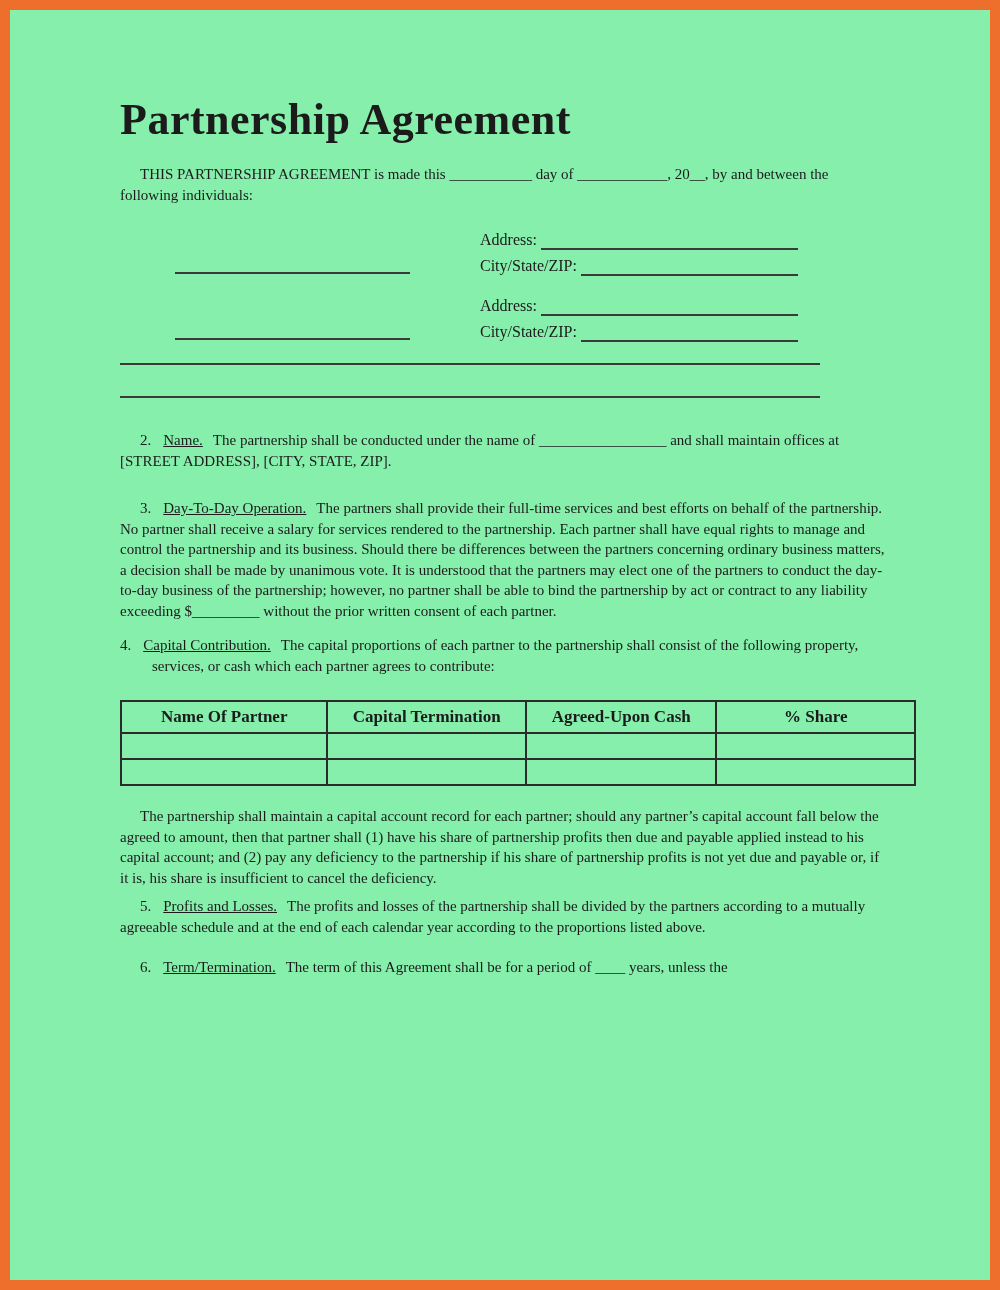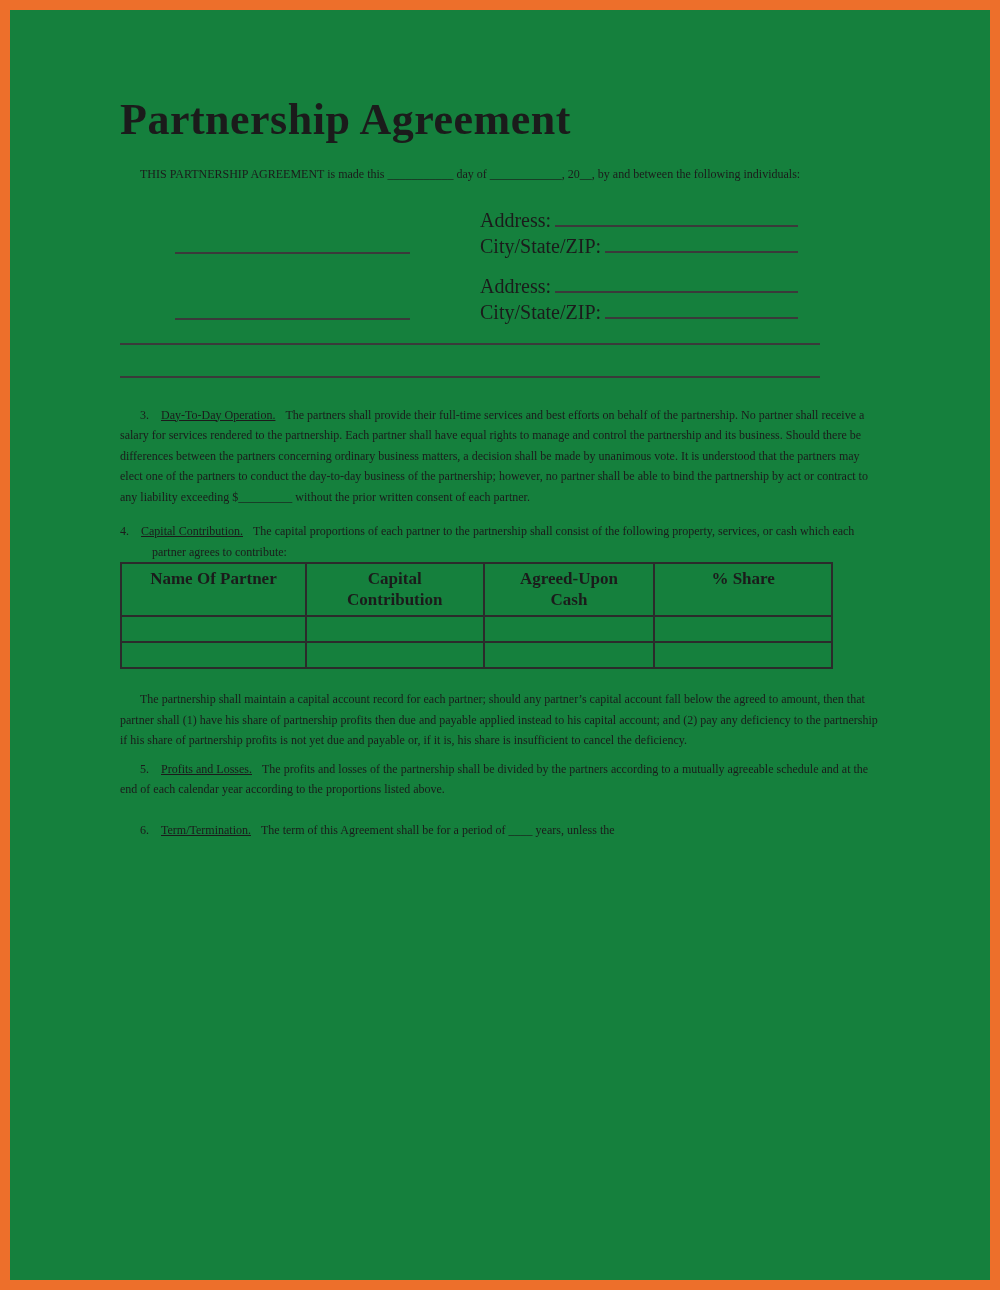--- a/index.html
+++ b/index.html
@@ -1,38 +1,38 @@
 <!DOCTYPE html>
 <html><head>
 <meta charset="utf-8">
 <style>
   html,body{margin:0;padding:0;background:#ffffff;}
   .page{
     position:relative;
     width:1000px;height:1290px;
     box-sizing:border-box;
-    background:#15803d;
+    background:#86efac;
     border:10px solid #ed6f2b;
     overflow:hidden;
     font-family:"Liberation Serif","DejaVu Serif",serif;
     color:#1b1b1b;
   }
   .content{
     box-sizing:border-box;
     padding:86px 105px 0 110px;
     width:100%;
   }
   h1.title{
     font-size:44px;
     line-height:48px;
     margin:0 0 20px 0;
     font-weight:bold;
     letter-spacing:0.5px;
   }
-  p{margin:0;font-size:12px;line-height:20.5px;}
+  p{margin:0;font-size:15px;line-height:20.5px;}
   .indent{text-indent:20px;}
   .intro{margin-top:14px;}
   .num{margin-right:12px;}
   .heading{text-decoration:underline;margin-right:10px;}
   .partner-block{
     display:flex;
     margin-left:55px;
     align-items:flex-end;
   }
   .partner-block.first{margin-top:22px;}
@@ -42,23 +42,23 @@
     margin-right:70px;
   }
   .name-line{
     border-bottom:2px solid #3a3a3a;
     height:0;
     margin-bottom:5px;
   }
   .addr-col{width:318px;}
   .addr-row{
     display:flex;
-    font-size:20px;
+    font-size:16px;
     line-height:26px;
-    align-items:flex-start;
+    align-items:center;
   }
   .addr-row .label{white-space:nowrap;margin-right:4px;}
   .fill-line{
     flex:1;
     border-bottom:2px solid #3a3a3a;
     height:18px;
   }
   .section{margin-top:0;}
   .sec1{margin-top:26px;}
   .sec2{margin-top:32px;}
@@ -67,22 +67,22 @@
   .sec5{margin-top:8px;}
   .sec6{margin-top:20px;}
   .purpose-line{
     width:700px;
     border-bottom:2px solid #3a3a3a;
     height:0;
   }
   .purpose-line.l1{margin-top:18px;}
   .purpose-line.l2{margin-top:31px;}
   table.contrib{
-    margin-top:0;
-    width:713px;
+    margin-top:24px;
+    width:796px;
     border-collapse:collapse;
     table-layout:fixed;
   }
   table.contrib th, table.contrib td{
     border:2px solid #2b2b2b;
   }
   table.contrib th{
     font-size:17px;
     font-weight:bold;
     line-height:21px;
@@ -133,36 +133,37 @@
           <span class="label">City/State/ZIP:</span>
           <span class="fill-line"></span>
         </div>
       </div>
     </div>
 
 
     <div class="purpose-line l1"></div>
     <div class="purpose-line l2"></div>
 
+    <p class="section sec2 indent"><span class="num">2.</span><span class="heading">Name.</span><span>The partnership shall be conducted under the name of _________________ and shall maintain offices at [STREET ADDRESS], [CITY, STATE, ZIP].</span></p>
 
     <p class="section sec3 indent"><span class="num">3.</span><span class="heading">Day-To-Day Operation.</span><span>The partners shall provide their full-time services and best efforts on behalf of the partnership.  No partner shall receive a salary for services rendered to the partnership.  Each partner shall have equal rights to manage and control the partnership and its business.  Should there be differences between the partners concerning ordinary business matters, a decision shall be made by unanimous vote. It is understood that the partners may elect one of the partners to conduct the day-to-day business of the partnership; however, no partner shall be able to bind the partnership by act or contract to any liability exceeding $_________ without the prior written consent of each partner.</span></p>
 
     <p class="section sec4"><span class="num">4.</span><span class="heading">Capital Contribution.</span><span>The capital proportions of each partner to the partnership shall consist of the following property, services, or cash which each partner agrees to contribute:</span></p>
 
     <table class="contrib">
       <colgroup>
         <col class="col1">
           <col class="col2">
           <col class="col3">
           <col class="col4">
       </colgroup>
       <thead>
         <tr>
           <th>Name Of Partner</th>
-          <th>Capital Contribution</th>
+          <th>Capital Termination</th>
           <th>Agreed-Upon Cash</th>
           <th>% Share</th>
         </tr>
       </thead>
       <tbody>
         <tr>
           <td></td>
           <td></td>
           <td></td>
           <td></td>

